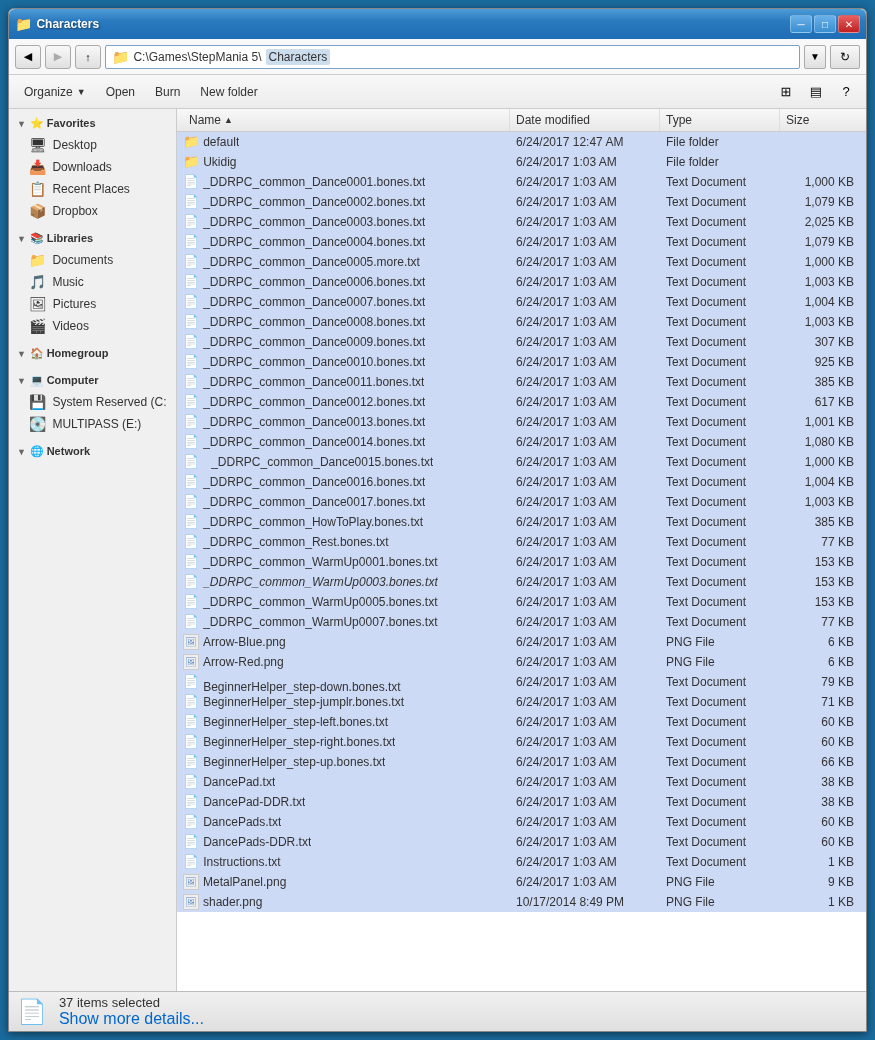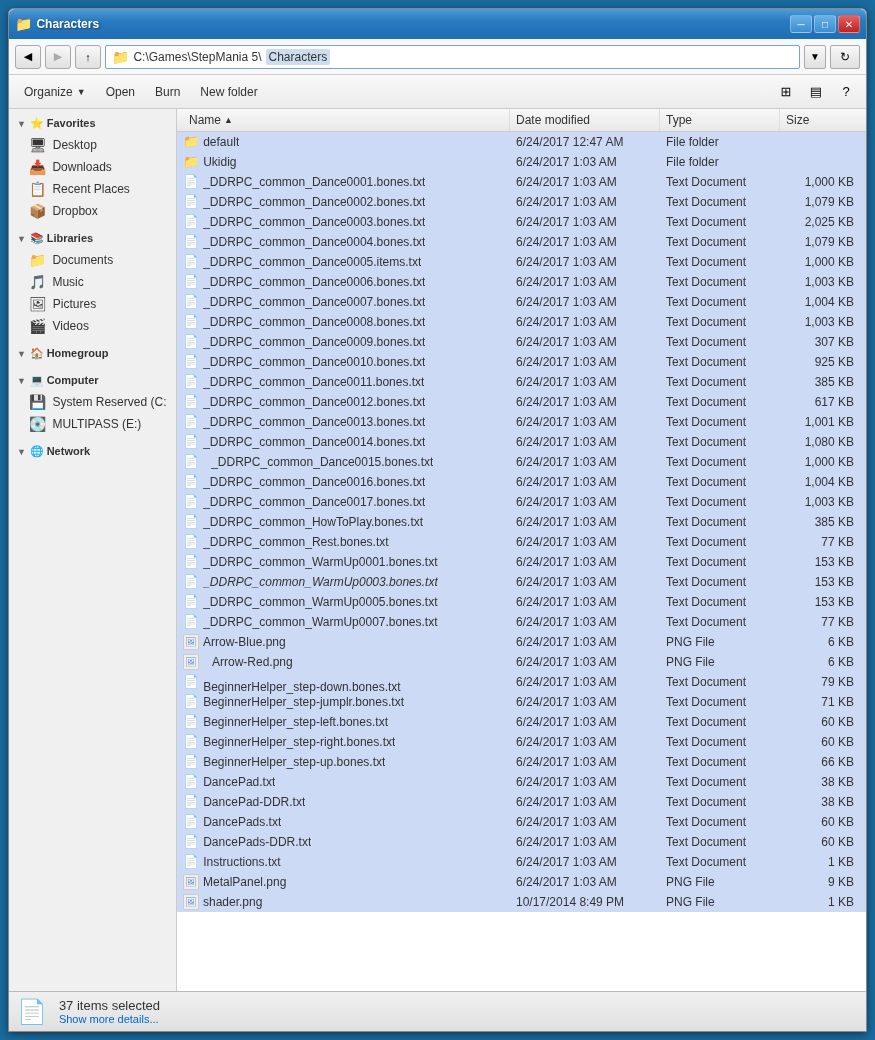--- a/index.html
+++ b/index.html
@@ -271,21 +271,21 @@
       align-items: center;
       gap: 12px;
       height: 40px;
     }
     .status-icon {
       font-size: 24px;
       color: #888;
     }
     .status-text-area { display: flex; flex-direction: column; }
     .status-main { font-size: 13px; color: #333; font-weight: 500; }
-    .status-detail { font-size: 11px; color: #0066cc; cursor: pointer; text-decoration: none; }
+    .status-detail { font-size: 16px; color: #0066cc; cursor: pointer; text-decoration: none; }
   </style>
 </head>
 <body>
 
 <div class="window">
 
   <div class="title-bar">
     <div class="title-bar-left">
       <span style="font-size:14px;">📁</span>
       <span class="title-text">Characters</span>
@@ -471,21 +471,21 @@
         <span class="file-icon" style="font-size:13px; color:#999;">📄</span>
         <span style="overflow:hidden;text-overflow:ellipsis;white-space:nowrap;">_DDRPC_common_Dance0004.bones.txt</span>
       </div>
       <div class="file-cell">6/24/2017 1:03 AM</div>
       <div class="file-cell">Text Document</div>
       <div class="file-cell right">1,079 KB</div>
     </div>
           <div class="file-row selected">
       <div class="file-name">
         <span class="file-icon" style="font-size:13px; color:#999;">📄</span>
-        <span style="overflow:hidden;text-overflow:ellipsis;white-space:nowrap;">_DDRPC_common_Dance0005.items.txt</span>
+        <span style="overflow:hidden;text-overflow:ellipsis;white-space:nowrap;">_DDRPC_common_Dance0005.more.txt</span>
       </div>
       <div class="file-cell">6/24/2017 1:03 AM</div>
       <div class="file-cell">Text Document</div>
       <div class="file-cell right">1,000 KB</div>
     </div>
           <div class="file-row selected">
       <div class="file-name">
         <span class="file-icon" style="font-size:13px; color:#999;">📄</span>
         <span style="overflow:hidden;text-overflow:ellipsis;white-space:nowrap;">_DDRPC_common_Dance0006.bones.txt</span>
       </div>
@@ -651,21 +651,21 @@
         <span class="file-icon" style="font-size:13px; display:inline-flex; align-items:center; justify-content:center; width:16px; height:16px; background:#eee; border:1px solid #ccc; font-size:9px; color:#5588cc;">🖼</span>
         <span style="overflow:hidden;text-overflow:ellipsis;white-space:nowrap;">Arrow-Blue.png</span>
       </div>
       <div class="file-cell">6/24/2017 1:03 AM</div>
       <div class="file-cell">PNG File</div>
       <div class="file-cell right">6 KB</div>
     </div>
           <div class="file-row selected">
       <div class="file-name">
         <span class="file-icon" style="font-size:13px; display:inline-flex; align-items:center; justify-content:center; width:16px; height:16px; background:#eee; border:1px solid #ccc; font-size:9px; color:#5588cc;">🖼</span>
-        <span style="overflow:hidden;text-overflow:ellipsis;white-space:nowrap;margin-left:9px;">Arrow-Red.png</span>
+        <span style="overflow:hidden;text-overflow:ellipsis;white-space:nowrap;">Arrow-Red.png</span>
       </div>
       <div class="file-cell">6/24/2017 1:03 AM</div>
       <div class="file-cell">PNG File</div>
       <div class="file-cell right">6 KB</div>
     </div>
           <div class="file-row selected">
       <div class="file-name">
         <span class="file-icon" style="font-size:13px; color:#999;">📄</span>
         <span style="overflow:hidden;text-overflow:ellipsis;white-space:nowrap;margin-top:10px;">BeginnerHelper_step-down.bones.txt</span>
       </div>

